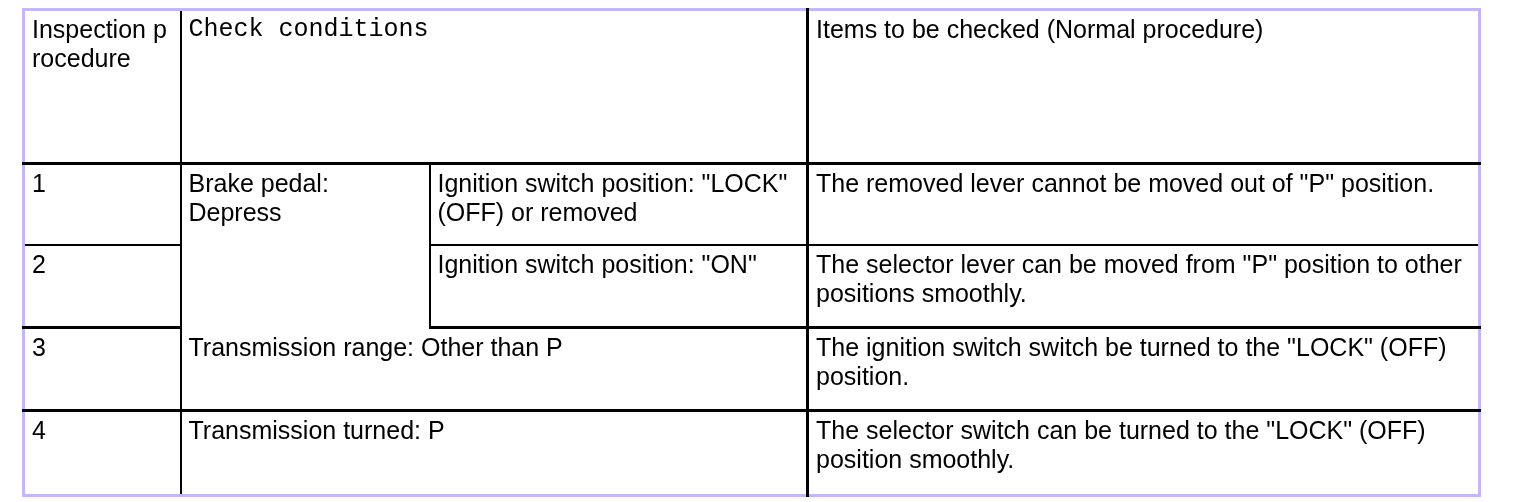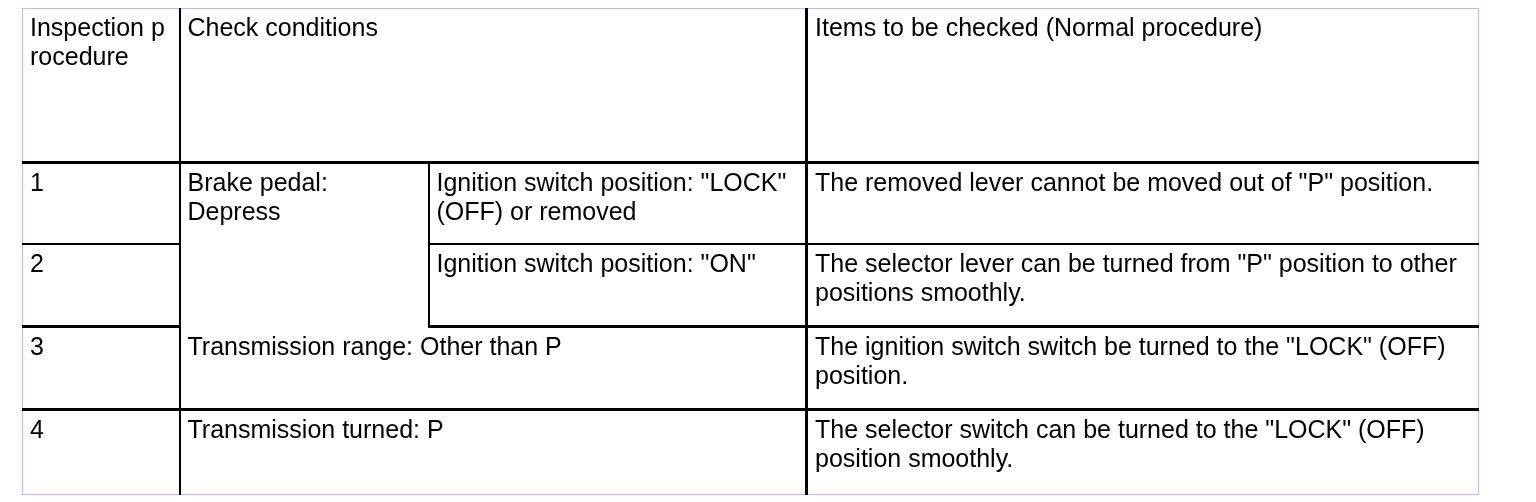--- a/index.html
+++ b/index.html
@@ -39,21 +39,21 @@
     padding: 4px 6px 4px 7px;
     font-weight: normal;
     text-align: left;
     line-height: 1.17;
     font-size: 25px;
     box-sizing: border-box;
   }
 
   
   table.inspection-table {
-    border: 1px solid #c4b5fd;
+    border: 3px solid #c4b5fd;
     padding-left: 16px;
   }
 
   
   .col-proc { width: 157px; }
   .col-cond-a { width: 249px; }
   .col-cond-b { width: 378px; }
   .col-items { width: 672px; }
 
   .rule-right { border-right: 2px solid #000000; }
@@ -66,21 +66,21 @@
     font-weight: bold;
     font-size: 25px;
     line-height: 1.16;
   }
   .hdr-proc {
     height: 154px;
     word-break: break-all;
     overflow-wrap: anywhere;
     hyphens: none;
   }
-  .hdr-cond { height: 154px; }
+  .hdr-cond { height: 154px; font-family: Liberation Mono, monospace; }
   .hdr-items { height: 154px; }
 
   
   .justify {
     text-align: justify;
     text-align-last: left;
   }
 
   .row-h-1 { height: 81px; }
   .row-h-2 { height: 83px; }
@@ -118,21 +118,21 @@
       <tr class="row-h-1">
         <td class="num-cell rule-right rule-bottom-thin">1</td>
         <td class="justify rule-right" rowspan="2">Brake pedal: Depress</td>
         <td class="justify rule-right-heavy rule-bottom-thin">Ignition switch position: "LOCK" (OFF) or removed</td>
         <td class="justify rule-bottom-thin">The removed lever cannot be moved out of "P" position.</td>
       </tr>
 
       <tr class="row-h-2">
         <td class="num-cell rule-right rule-bottom-heavy">2</td>
         <td class="justify rule-right-heavy rule-bottom-heavy">Ignition switch position: "ON"</td>
-        <td class="justify rule-bottom-heavy">The selector lever can be turned from "P" position to other positions smoothly.</td>
+        <td class="justify rule-bottom-heavy">The selector lever can be moved from "P" position to other positions smoothly.</td>
       </tr>
 
       <tr class="row-h-3">
         <td class="num-cell rule-right rule-bottom-heavy">3</td>
         <td class="plain rule-right-heavy rule-bottom-heavy" colspan="2">Transmission range: Other than P</td>
         <td class="justify rule-bottom-heavy">The ignition switch switch be turned to the "LOCK" (OFF) position.</td>
       </tr>
 
       <tr class="row-h-4">
         <td class="num-cell rule-right">4</td>

